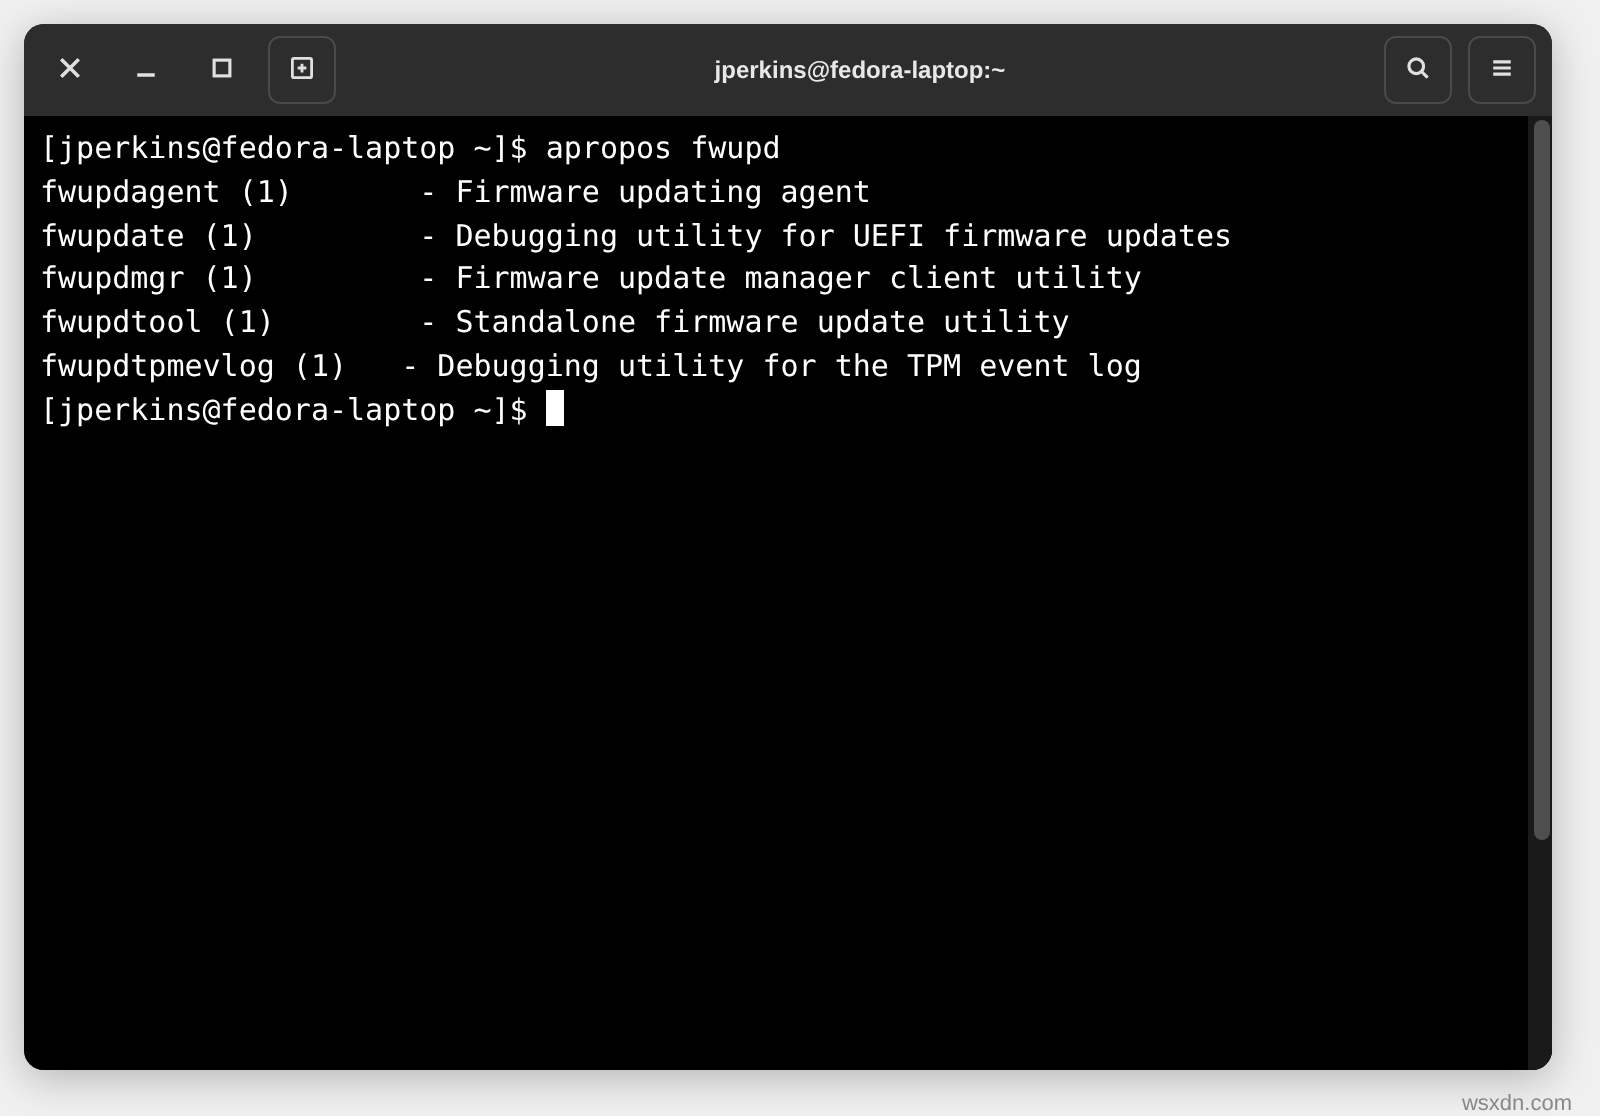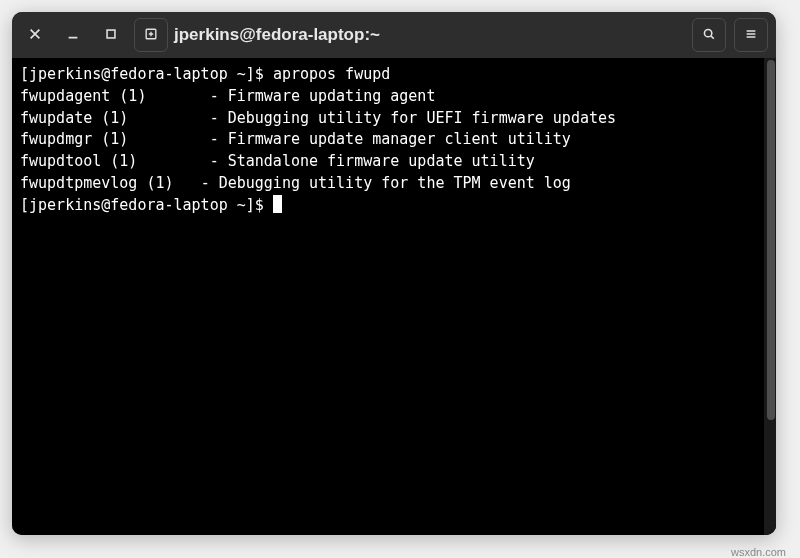--- a/index.html
+++ b/index.html
@@ -55,23 +55,24 @@
     }
     .titlebar-btn.right-btn {
       width: 34px;
       height: 34px;
       border: 1px solid #4a4a4a;
       border-radius: 6px;
     }
     .titlebar-btn svg { width: 14px; height: 14px; }
     .title {
       flex: 1;
+      text-align: center;
       color: #e8e8e8;
       font-weight: 700;
-      font-size: 17px;
+      font-size: 12px;
     }
     .titlebar-right {
       display: flex;
       align-items: center;
       gap: 8px;
     }
     .terminal-area {
       flex: 1;
       background: #000000;
       display: flex;

